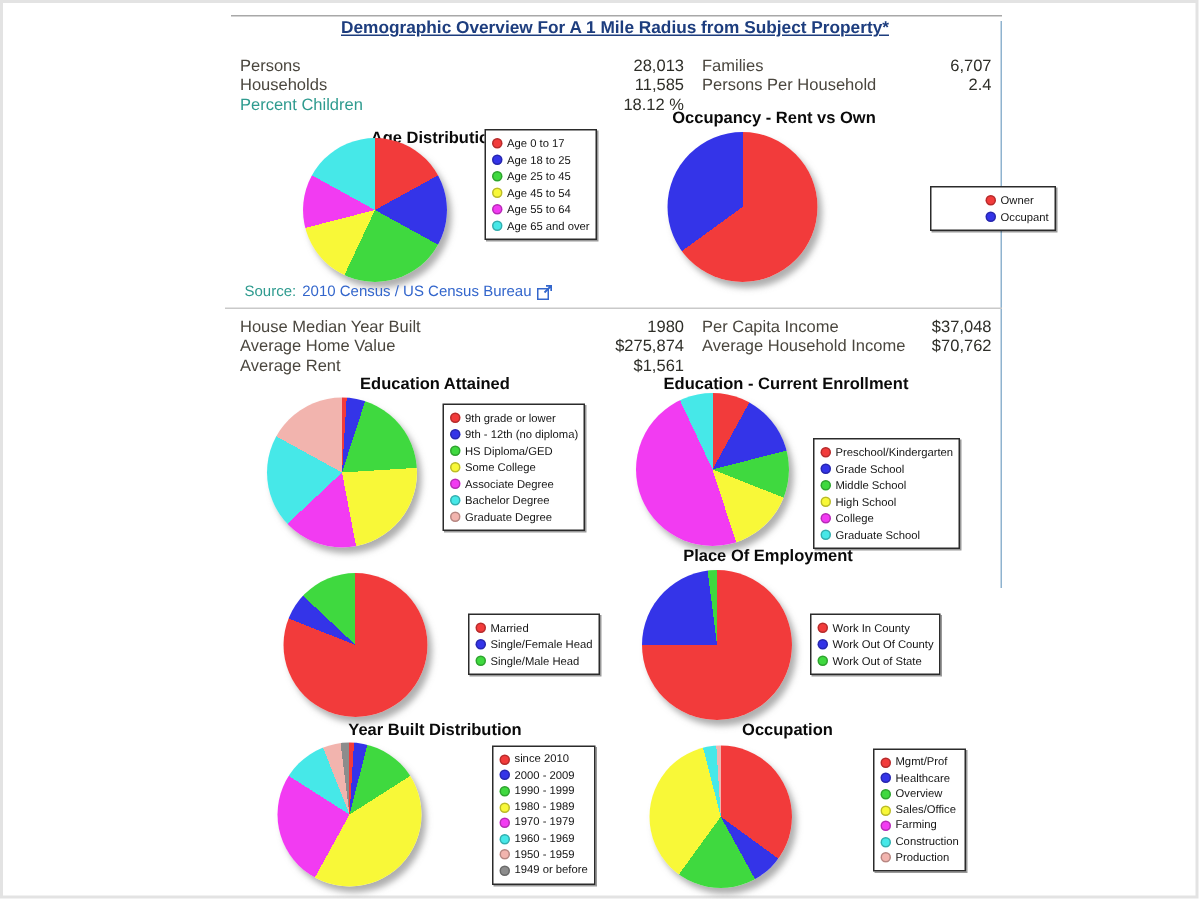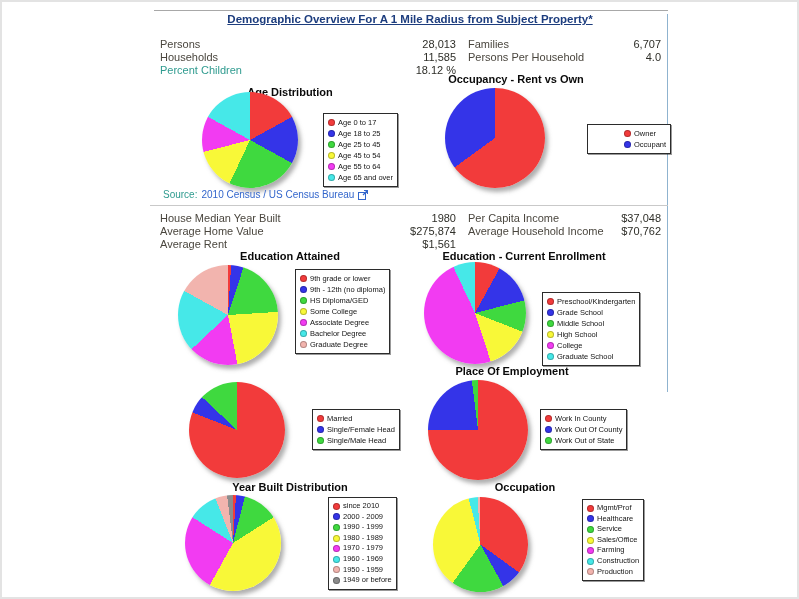--- a/index.html
+++ b/index.html
@@ -60,29 +60,29 @@
         <span class="val">18.12 %</span>
       </div>
     </div>
   <div class="stats" style="left:468px; top:38px; width:193px;">
       <div class="row">
         <span class="lbl">Families</span>
         <span class="val">6,707</span>
       </div>
       <div class="row">
         <span class="lbl">Persons Per Household</span>
-        <span class="val">4.0</span>
+        <span class="val">2.4</span>
       </div>
     </div>
 
   <div class="chart-h" style="left:160px; top:73px;margin-top:13px;">Age Distribution</div>
   <div class="chart-h" style="left:386px; top:73px;">Occupancy - Rent vs Own</div>
 
   <div class="pie" style="left: 202px; top: 92px; width: 96px; height: 96px; background: conic-gradient(rgb(242, 59, 59) 0deg, rgb(242, 59, 59) 61.2deg, rgb(52, 52, 232) 61.2deg, rgb(52, 52, 232) 118.8deg, rgb(63, 217, 63) 118.8deg, rgb(63, 217, 63) 205.2deg, rgb(248, 248, 56) 205.2deg, rgb(248, 248, 56) 255.6deg, rgb(242, 59, 242) 255.6deg, rgb(242, 59, 242) 298.8deg, rgb(70, 232, 232) 298.8deg, rgb(70, 232, 232) 360deg);"></div>
-  <div class="legend" style="left:323px; top:113px;">
+  <div class="legend" style="left:323px; top:86px;">
       <div class="item">
         <span class="dot" style="background: rgb(242, 59, 59);"></span>
         <span>Age 0 to 17</span>
       </div>
       <div class="item">
         <span class="dot" style="background: rgb(52, 52, 232);"></span>
         <span>Age 18 to 25</span>
       </div>
       <div class="item">
         <span class="dot" style="background: rgb(63, 217, 63);"></span>
@@ -96,21 +96,21 @@
         <span class="dot" style="background: rgb(242, 59, 242);"></span>
         <span>Age 55 to 64</span>
       </div>
       <div class="item">
         <span class="dot" style="background: rgb(70, 232, 232);"></span>
         <span>Age 65 and over</span>
       </div>
     </div>
 
   <div class="pie" style="left: 445px; top: 88px; width: 100px; height: 100px; background: conic-gradient(rgb(242, 59, 59) 0deg, rgb(242, 59, 59) 234deg, rgb(52, 52, 232) 234deg, rgb(52, 52, 232) 360deg);"></div>
-  <div class="legend" style="left:587px; top:124px;padding-left:36px;">
+  <div class="legend" style="left:620px; top:124px;padding-left:36px;">
       <div class="item">
         <span class="dot" style="background: rgb(242, 59, 59);"></span>
         <span>Owner</span>
       </div>
       <div class="item">
         <span class="dot" style="background: rgb(52, 52, 232);"></span>
         <span>Occupant</span>
       </div>
     </div>
 
@@ -291,21 +291,21 @@
       <div class="item">
         <span class="dot" style="background: rgb(242, 59, 59);"></span>
         <span>Mgmt/Prof</span>
       </div>
       <div class="item">
         <span class="dot" style="background: rgb(52, 52, 232);"></span>
         <span>Healthcare</span>
       </div>
       <div class="item">
         <span class="dot" style="background: rgb(63, 217, 63);"></span>
-        <span>Service</span>
+        <span>Overview</span>
       </div>
       <div class="item">
         <span class="dot" style="background: rgb(248, 248, 56);"></span>
         <span>Sales/Office</span>
       </div>
       <div class="item">
         <span class="dot" style="background: rgb(242, 59, 242);"></span>
         <span>Farming</span>
       </div>
       <div class="item">

